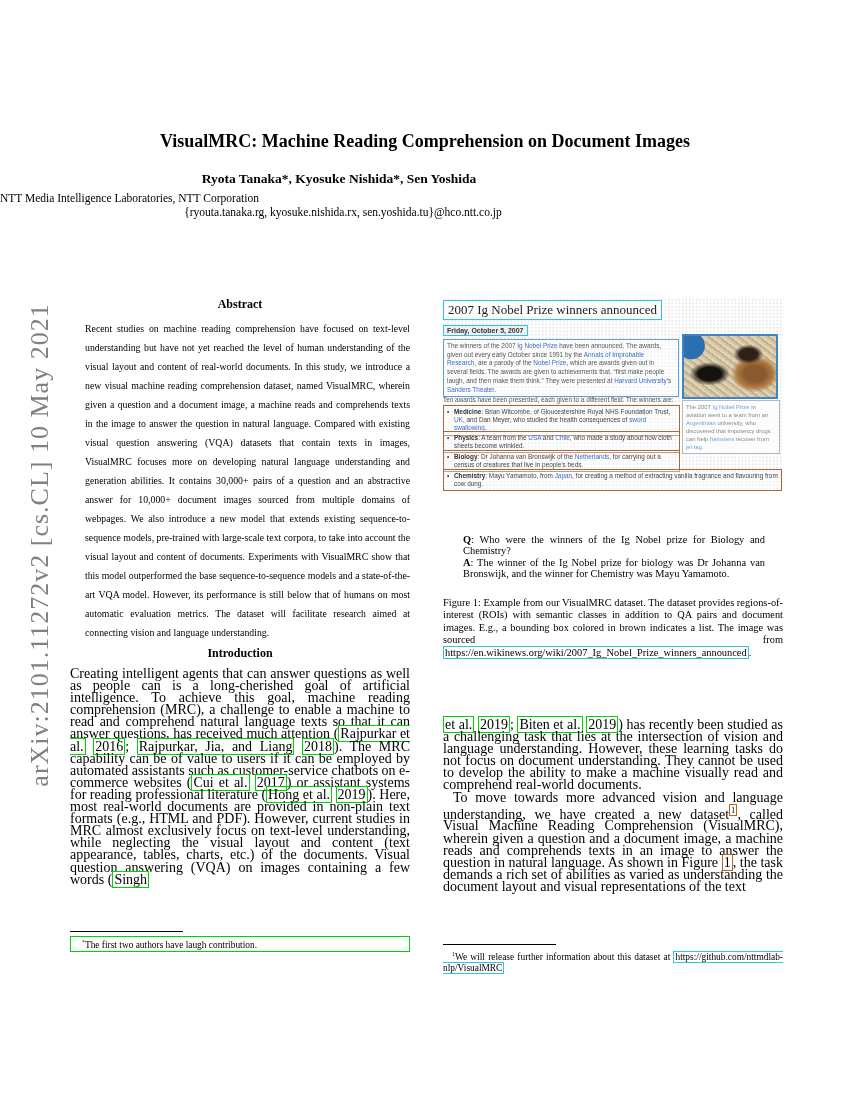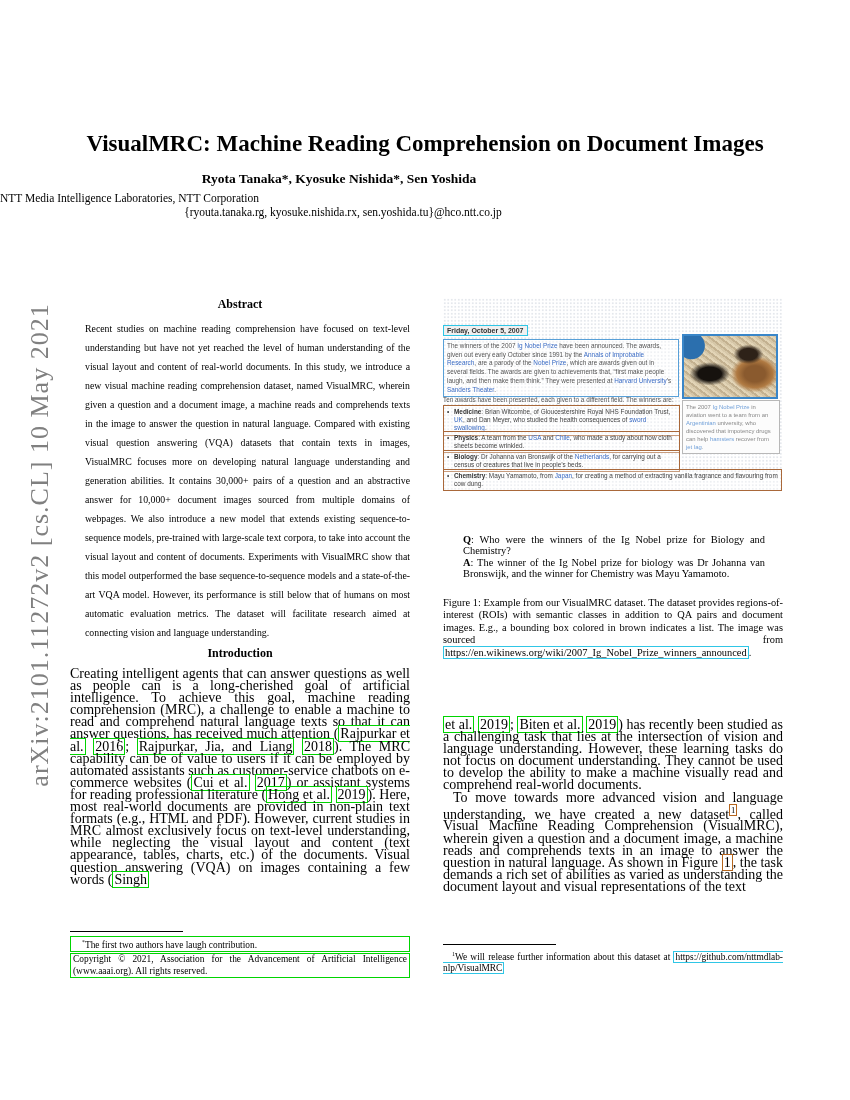--- a/index.html
+++ b/index.html
@@ -8,21 +8,21 @@
   
   .arxiv-watermark{
     position:absolute;left:40px;top:545px;
     transform:translate(-50%,-50%) rotate(-90deg);
     white-space:nowrap;font-size:26px;color:#808080;letter-spacing:1px;
     font-family:"Liberation Serif",serif;
   }
 
   
   .paper-title{position:absolute;top:131px;left:0;width:850px;text-align:center;
-    font-size:23px;font-weight:bold;}
+    font-size:18px;font-weight:bold;}
   .authors-line{position:absolute;top:171px;left:0;width:678px;text-align:center;
     font-size:13.5px;font-weight:bold;}
   .affiliation-line{position:absolute;top:192px;left:0;width:850px;text-align:left;font-size:11.5px;}
   .email-line{position:absolute;top:206px;left:0;width:686px;text-align:center;font-size:11.5px;}
 
   
   .abstract-block{position:absolute;left:70px;top:297px;width:340px;}
   .section-heading{text-align:center;font-size:12px;font-weight:bold;margin:0 0 7px 0;}
   .abstract-text{margin-left:15px;font-size:9.8px;line-height:19px;text-align:justify;}
   .intro-block{position:absolute;left:70px;top:646px;width:340px;}
@@ -106,24 +106,24 @@
 </div>
 
 <div class="intro-block">
   <div class="section-heading">Introduction</div>
   <div class="body-text"><span class="seg-t">Creating intelligent agents that can answer questions as well as people can is a long-cherished goal of artificial intelligence. To achieve this goal, machine reading comprehension (MRC), a challenge to enable a machine to read and comprehend natural language texts so that it can answer questions, has received much attention (</span><span class="seg-cite">Rajpurkar et al.</span><span class="seg-t"> </span><span class="seg-cite">2016</span><span class="seg-t">; </span><span class="seg-cite">Rajpurkar, Jia, and Liang</span><span class="seg-t"> </span><span class="seg-cite">2018</span><span class="seg-t">). The MRC capability can be of value to users if it can be employed by automated assistants such as customer-service chatbots on e-commerce websites (</span><span class="seg-cite">Cui et al.</span><span class="seg-t"> </span><span class="seg-cite">2017</span><span class="seg-t">) or assistant systems for reading professional literature (</span><span class="seg-cite">Hong et al.</span><span class="seg-t"> </span><span class="seg-cite">2019</span><span class="seg-t">). Here, most real-world documents are provided in non-plain text formats (e.g., HTML and PDF). However, current studies in MRC almost exclusively focus on text-level understanding, while neglecting the visual layout and content (text appearance, tables, charts, etc.) of the documents. Visual question answering (VQA) on images containing a few words (</span><span class="seg-cite">Singh</span></div>
 </div>
 
 <div class="footnote-left">
   <div class="footnote-rule"></div>
   <div class="green-box footnote-text fn-indent"><span class="seg-sup">*</span><span class="seg-t">The first two authors have laugh contribution.</span></div>
-  <div class="green-box footnote-text">Copyright © 2021, Association for the Advancement of Artificial Intelligence (www.aaai.org). All rights reserved.</div>
 </div>
 
 <div class="figure-area">
+  <div class="news-title">2007 Ig Nobel Prize winners announced</div>
   <div class="news-date">Friday, October 5, 2007</div>
   <div class="news-intro"><span class="seg-t">The winners of the 2007 </span><span class="seg-link">Ig Nobel Prize</span><span class="seg-t"> have been announced. The awards, given out every early October since 1991 by the </span><span class="seg-link">Annals of Improbable Research</span><span class="seg-t">, are a parody of the </span><span class="seg-link">Nobel Prize</span><span class="seg-t">, which are awards given out in several fields. The awards are given to achievements that, “first make people laugh, and then make them think.” They were presented at </span><span class="seg-link">Harvard University</span><span class="seg-t">’s </span><span class="seg-link">Sanders Theater</span><span class="seg-t">.</span></div>
   <div class="news-lede">Ten awards have been presented, each given to a different field. The winners are:</div>
   <div class="news-li li-medicine"><span class="seg-bl">Medicine</span><span class="seg-t">: Brian Witcombe, of Gloucestershire Royal NHS Foundation Trust, </span><span class="seg-link">UK</span><span class="seg-t">, and Dan Meyer, who studied the health consequences of </span><span class="seg-link">sword swallowing</span><span class="seg-t">.</span></div>
   <div class="news-li li-physics"><span class="seg-bl">Physics</span><span class="seg-t">: A team from the </span><span class="seg-link">USA</span><span class="seg-t"> and </span><span class="seg-link">Chile</span><span class="seg-t">, who made a study about how cloth sheets become wrinkled.</span></div>
   <div class="news-li li-biology"><span class="seg-bl">Biology</span><span class="seg-t">: Dr Johanna van Bronswijk of the </span><span class="seg-link">Netherlands</span><span class="seg-t">, for carrying out a census of creatures that live in people’s beds.</span></div>
   <div class="news-li li-chemistry"><span class="seg-bl">Chemistry</span><span class="seg-t">: Mayu Yamamoto, from </span><span class="seg-link">Japan</span><span class="seg-t">, for creating a method of extracting vanilla fragrance and flavouring from cow dung.</span></div>
   <div class="news-photo"></div>
   <div class="news-photo-caption"><span class="seg-t">The 2007 </span><span class="seg-link">Ig Nobel Prize</span><span class="seg-t"> in aviation went to a team from an </span><span class="seg-link">Argentinian</span><span class="seg-t"> university, who discovered that impotency drugs can help </span><span class="seg-link">hamsters</span><span class="seg-t"> recover from </span><span class="seg-link">jet lag</span><span class="seg-t">.</span></div>
 </div>

